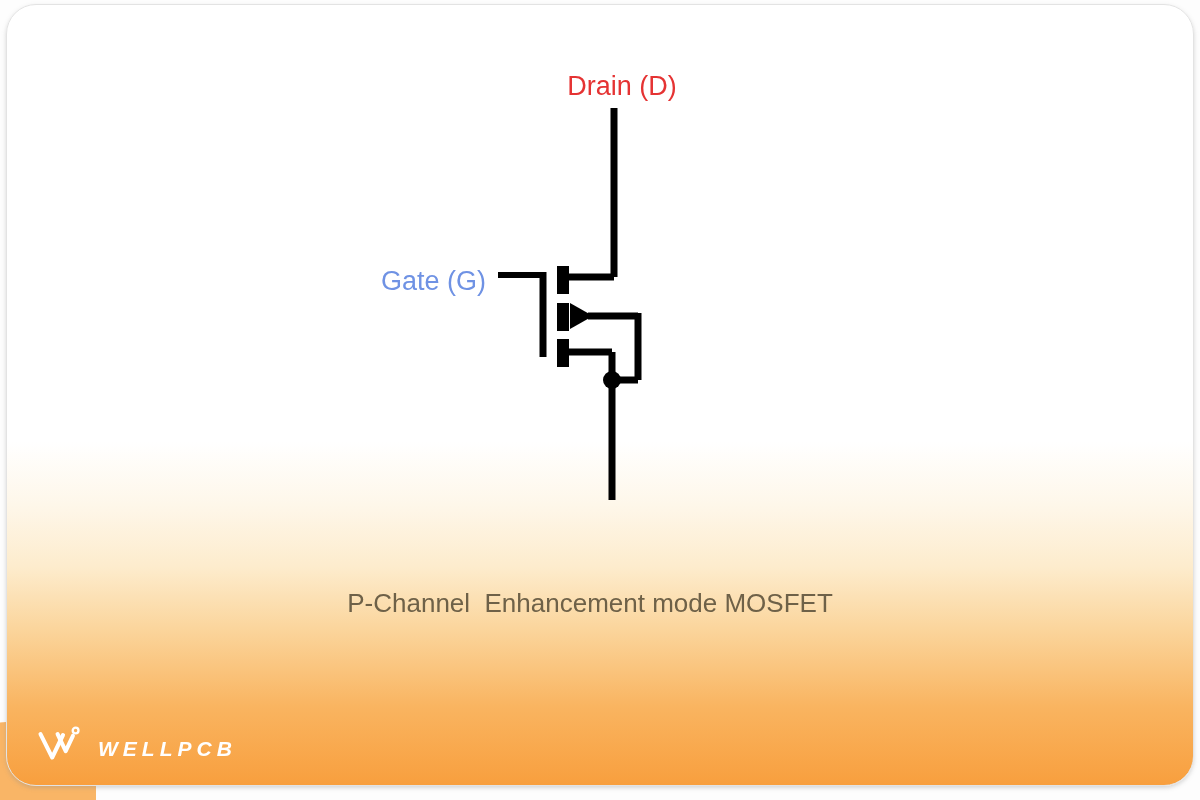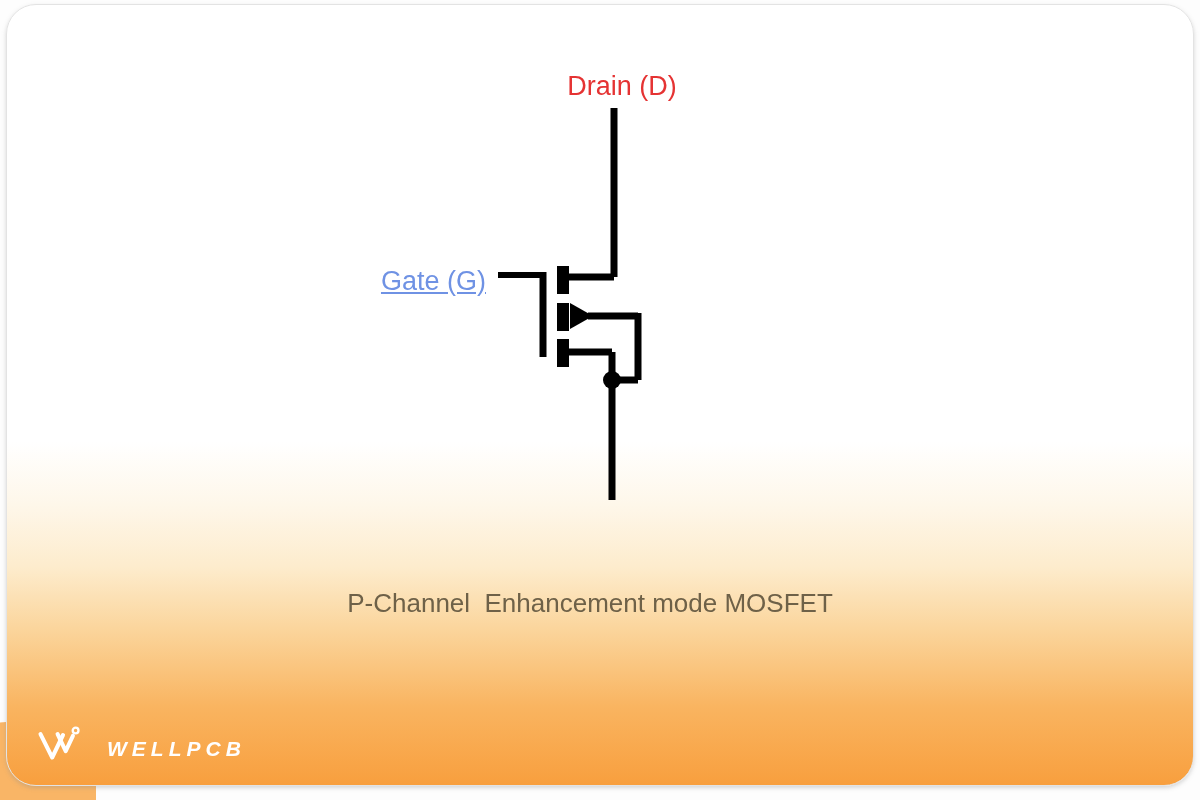--- a/index.html
+++ b/index.html
@@ -44,35 +44,35 @@
     width: 1200px; height: 800px;
     z-index: 2; pointer-events: none;
   }
 
   .term-label {
     position: absolute; z-index: 3;
     font-size: 27px; line-height: 30px;
     white-space: pre;
   }
   .drain-label  { left: 522px; top: 71px;  width: 200px; text-align: center; color: #e53333; }
-  .gate-label   { left: 286px; top: 266px; width: 200px; text-align: right;  color: #6f92e4; text-decoration: underline; }
+  .gate-label   { left: 286px; top: 266px; width: 200px; text-align: right;  color: #6f92e4; }
   .source-label { left: 531px; top: 514px; width: 200px; text-align: center; color: #3d3d3d; }
 
   .caption {
     position: absolute; z-index: 3;
     left: 90px; top: 588px; width: 1000px;
     text-align: center;
     font-size: 26px; color: #6e6148;
     white-space: pre;
   }
 
   .logo {
     position: absolute; z-index: 3;
     left: 36px; top: 722px;
-    display: flex; align-items: center; gap: 17px;
+    display: flex; align-items: center; gap: 8px;
     cursor: pointer;
   }
   .logo-text {
     color: #ffffff;
     font-size: 21px;
     font-weight: bold;
     font-style: italic;
     letter-spacing: 5px;
     padding-top: 6px;
   }

